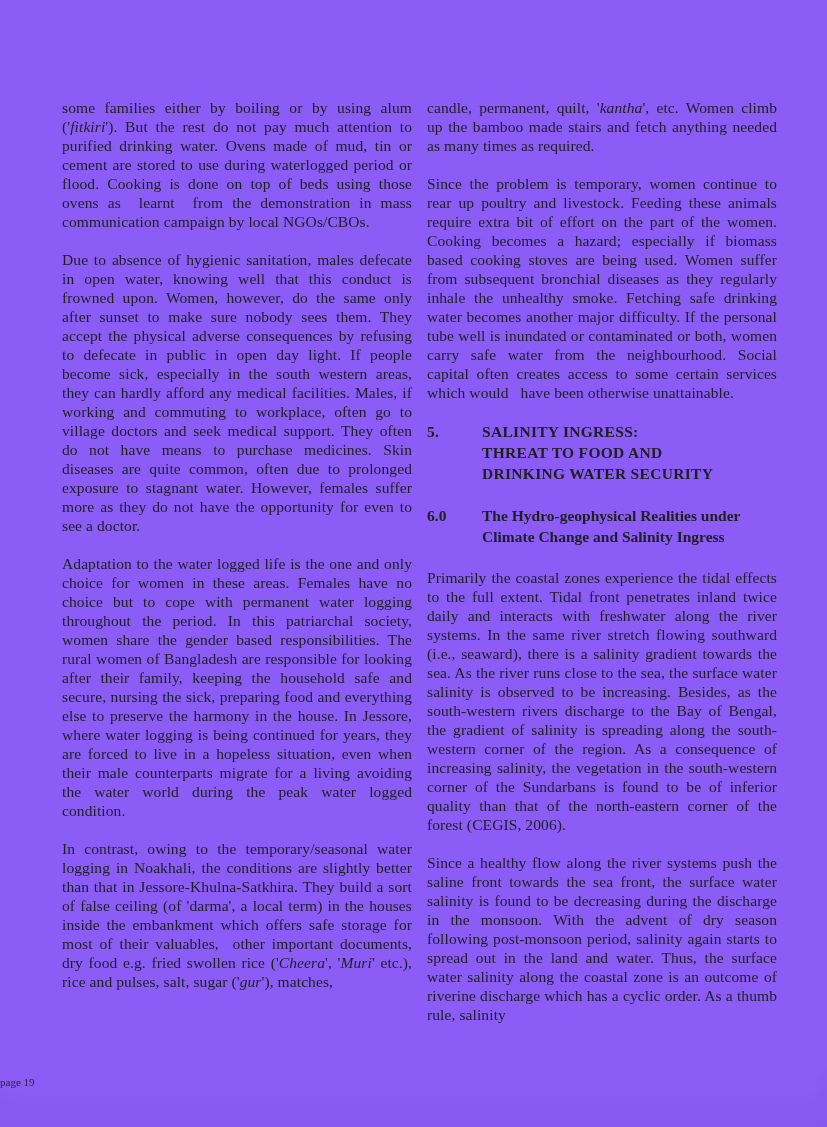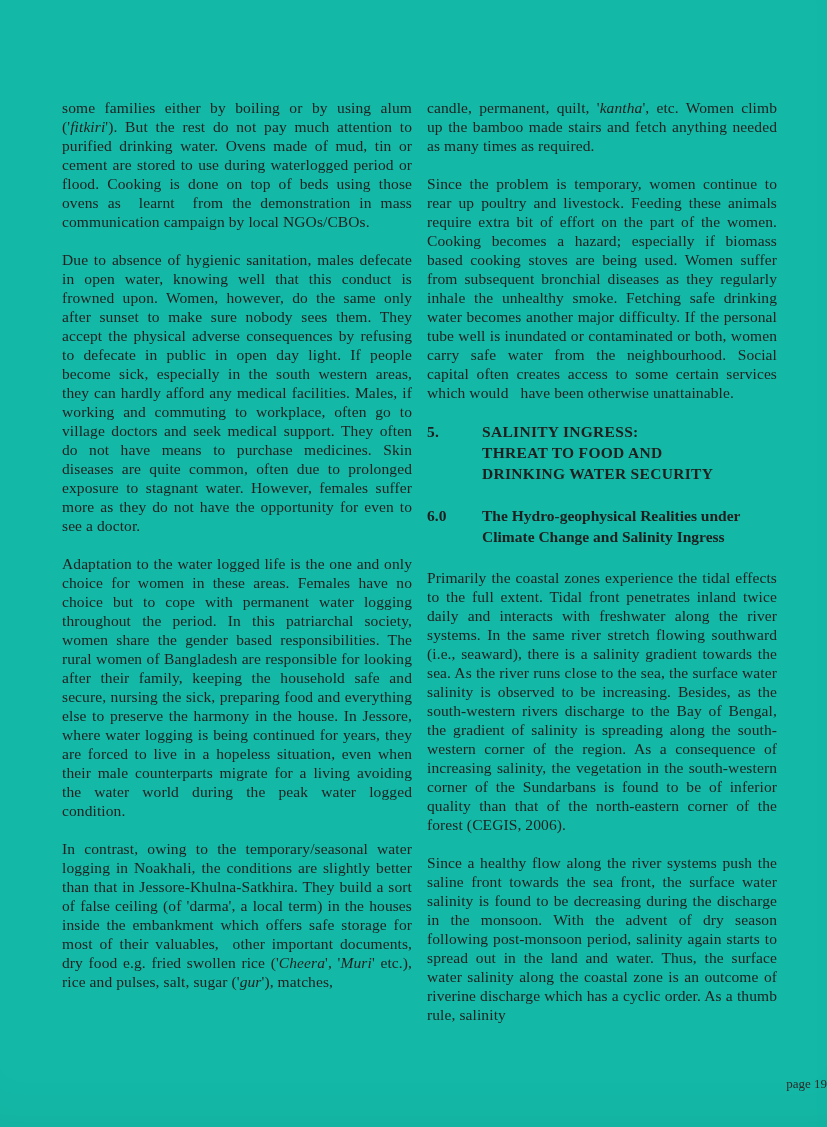--- a/index.html
+++ b/index.html
@@ -11,21 +11,21 @@
     width: 827px;
     height: 1127px;
     position: relative;
     font-family: "Liberation Serif", "DejaVu Serif", serif;
     color: #1f1f1f;
     overflow: hidden;
   }
   .page {
     position: absolute;
     inset: 0;
-    background: #14b8a6;
+    background: #8b5cf6;
     box-shadow: inset 0 -50px 70px -60px rgba(0,0,0,0.07),
                 inset -30px 0 50px -55px rgba(0,0,0,0.05);
     padding-left: 44px;
   }
   .columns {
     position: absolute;
     left: 62px;
     top: 98px;
     width: 715px;
     display: flex;
@@ -64,22 +64,22 @@
     flex: none;
   }
   .h-text {
     flex: 1;
   }
   .footer {
     position: absolute;
     left: 0;
     top: 1076px;
     width: 100%;
-    text-align: right;
-    font-size: 13px;
+    text-align: left;
+    font-size: 11px;
     color: #2a2a2a;
   }
 </style>
 </head>
 <body>
 
 <div class="page">
   <div class="columns">
     <div class="column">
         <p class="para"><span>some families either by boiling or by using alum ('</span><em>fitkiri</em><span>'). But the rest do not pay much attention to purified drinking water. Ovens made of mud, tin or cement are stored to use during waterlogged period or flood. Cooking is done on top of beds using those ovens as &nbsp;learnt &nbsp;from the demonstration in mass communication campaign by local NGOs/CBOs.</span></p>

